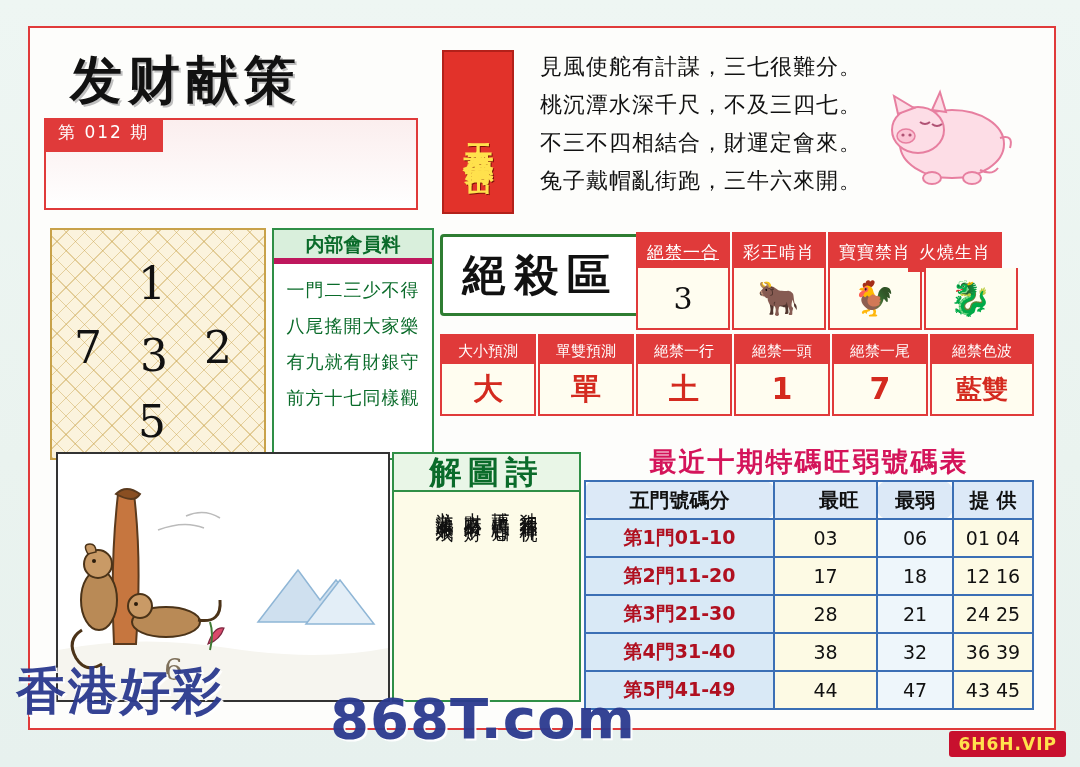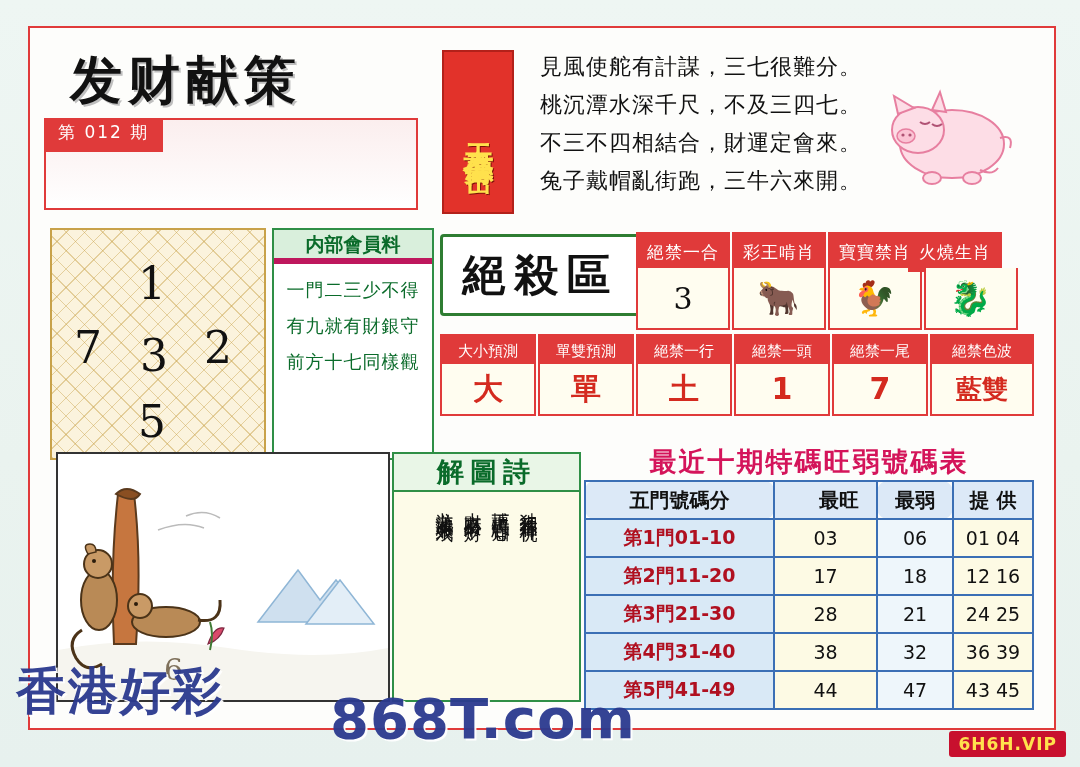--- a/index.html
+++ b/index.html
@@ -122,21 +122,21 @@
   .picture{
     position:absolute;left:56px;top:452px;width:330px;height:246px;
     border:2px solid #333;background:#fff;overflow:hidden;
   }
   
   .jietu{
     position:absolute;left:392px;top:452px;width:185px;height:246px;
     border:2px solid #2f8f46;background:#fdfbe8;
   }
   .jietu-title{
-    height:36px;line-height:36px;text-align:center;font-size:27px;font-weight:bold;
+    height:36px;line-height:36px;text-align:center;font-size:32px;font-weight:bold;
     color:#0a6b2a;background:#e9f6e7;border-bottom:2px solid #2f8f46;
     font-family:"DejaVu Sans",sans-serif;letter-spacing:6px;
   }
   .jietu-cols{display:flex;flex-direction:row-reverse;justify-content:center;padding-top:6px;gap:2px;}
   .jcol{
     writing-mode:vertical-rl;text-orientation:upright;
     font-size:18px;line-height:26px;color:#111;letter-spacing:2px;
     font-family:"DejaVu Sans",sans-serif;height:195px;
   }
   
@@ -222,31 +222,32 @@
     <span class="n7">7</span>
     <span class="n3">3</span>
     <span class="n2">2</span>
     <span class="n5">5</span>
   </div>
 
   <div class="member">
     <div class="member-title">内部會員料</div>
     <div class="member-lines">
       <div>一門二三少不得</div>
+      <div>八尾搖開大家樂</div>
       <div>有九就有財銀守</div>
       <div>前方十七同樣觀</div>
     </div>
   </div>
 
   <div class="jsq">
     <span>絕殺區</span>
   </div>
 
   <div class="cellgrid">
-    <div class="cell" style="left:0px;top:0px;">絕禁一合</div>
+    <div class="cell" style="left:0px;top:0px;text-decoration:underline;">絕禁一合</div>
     <div class="cellval" style="left:0px;top:36px;">3</div>
 
     <div class="cell" style="left:96px;top:0px;">彩王啃肖</div>
     <div class="cellval" style="left:96px;top:36px;">
         <span class="zod">🐂</span>
       </div>
 
     <div class="cell" style="left:192px;top:0px;">寶寶禁肖</div>
     <div class="cellval" style="left:192px;top:36px;">
         <span class="zod">🐓</span>

